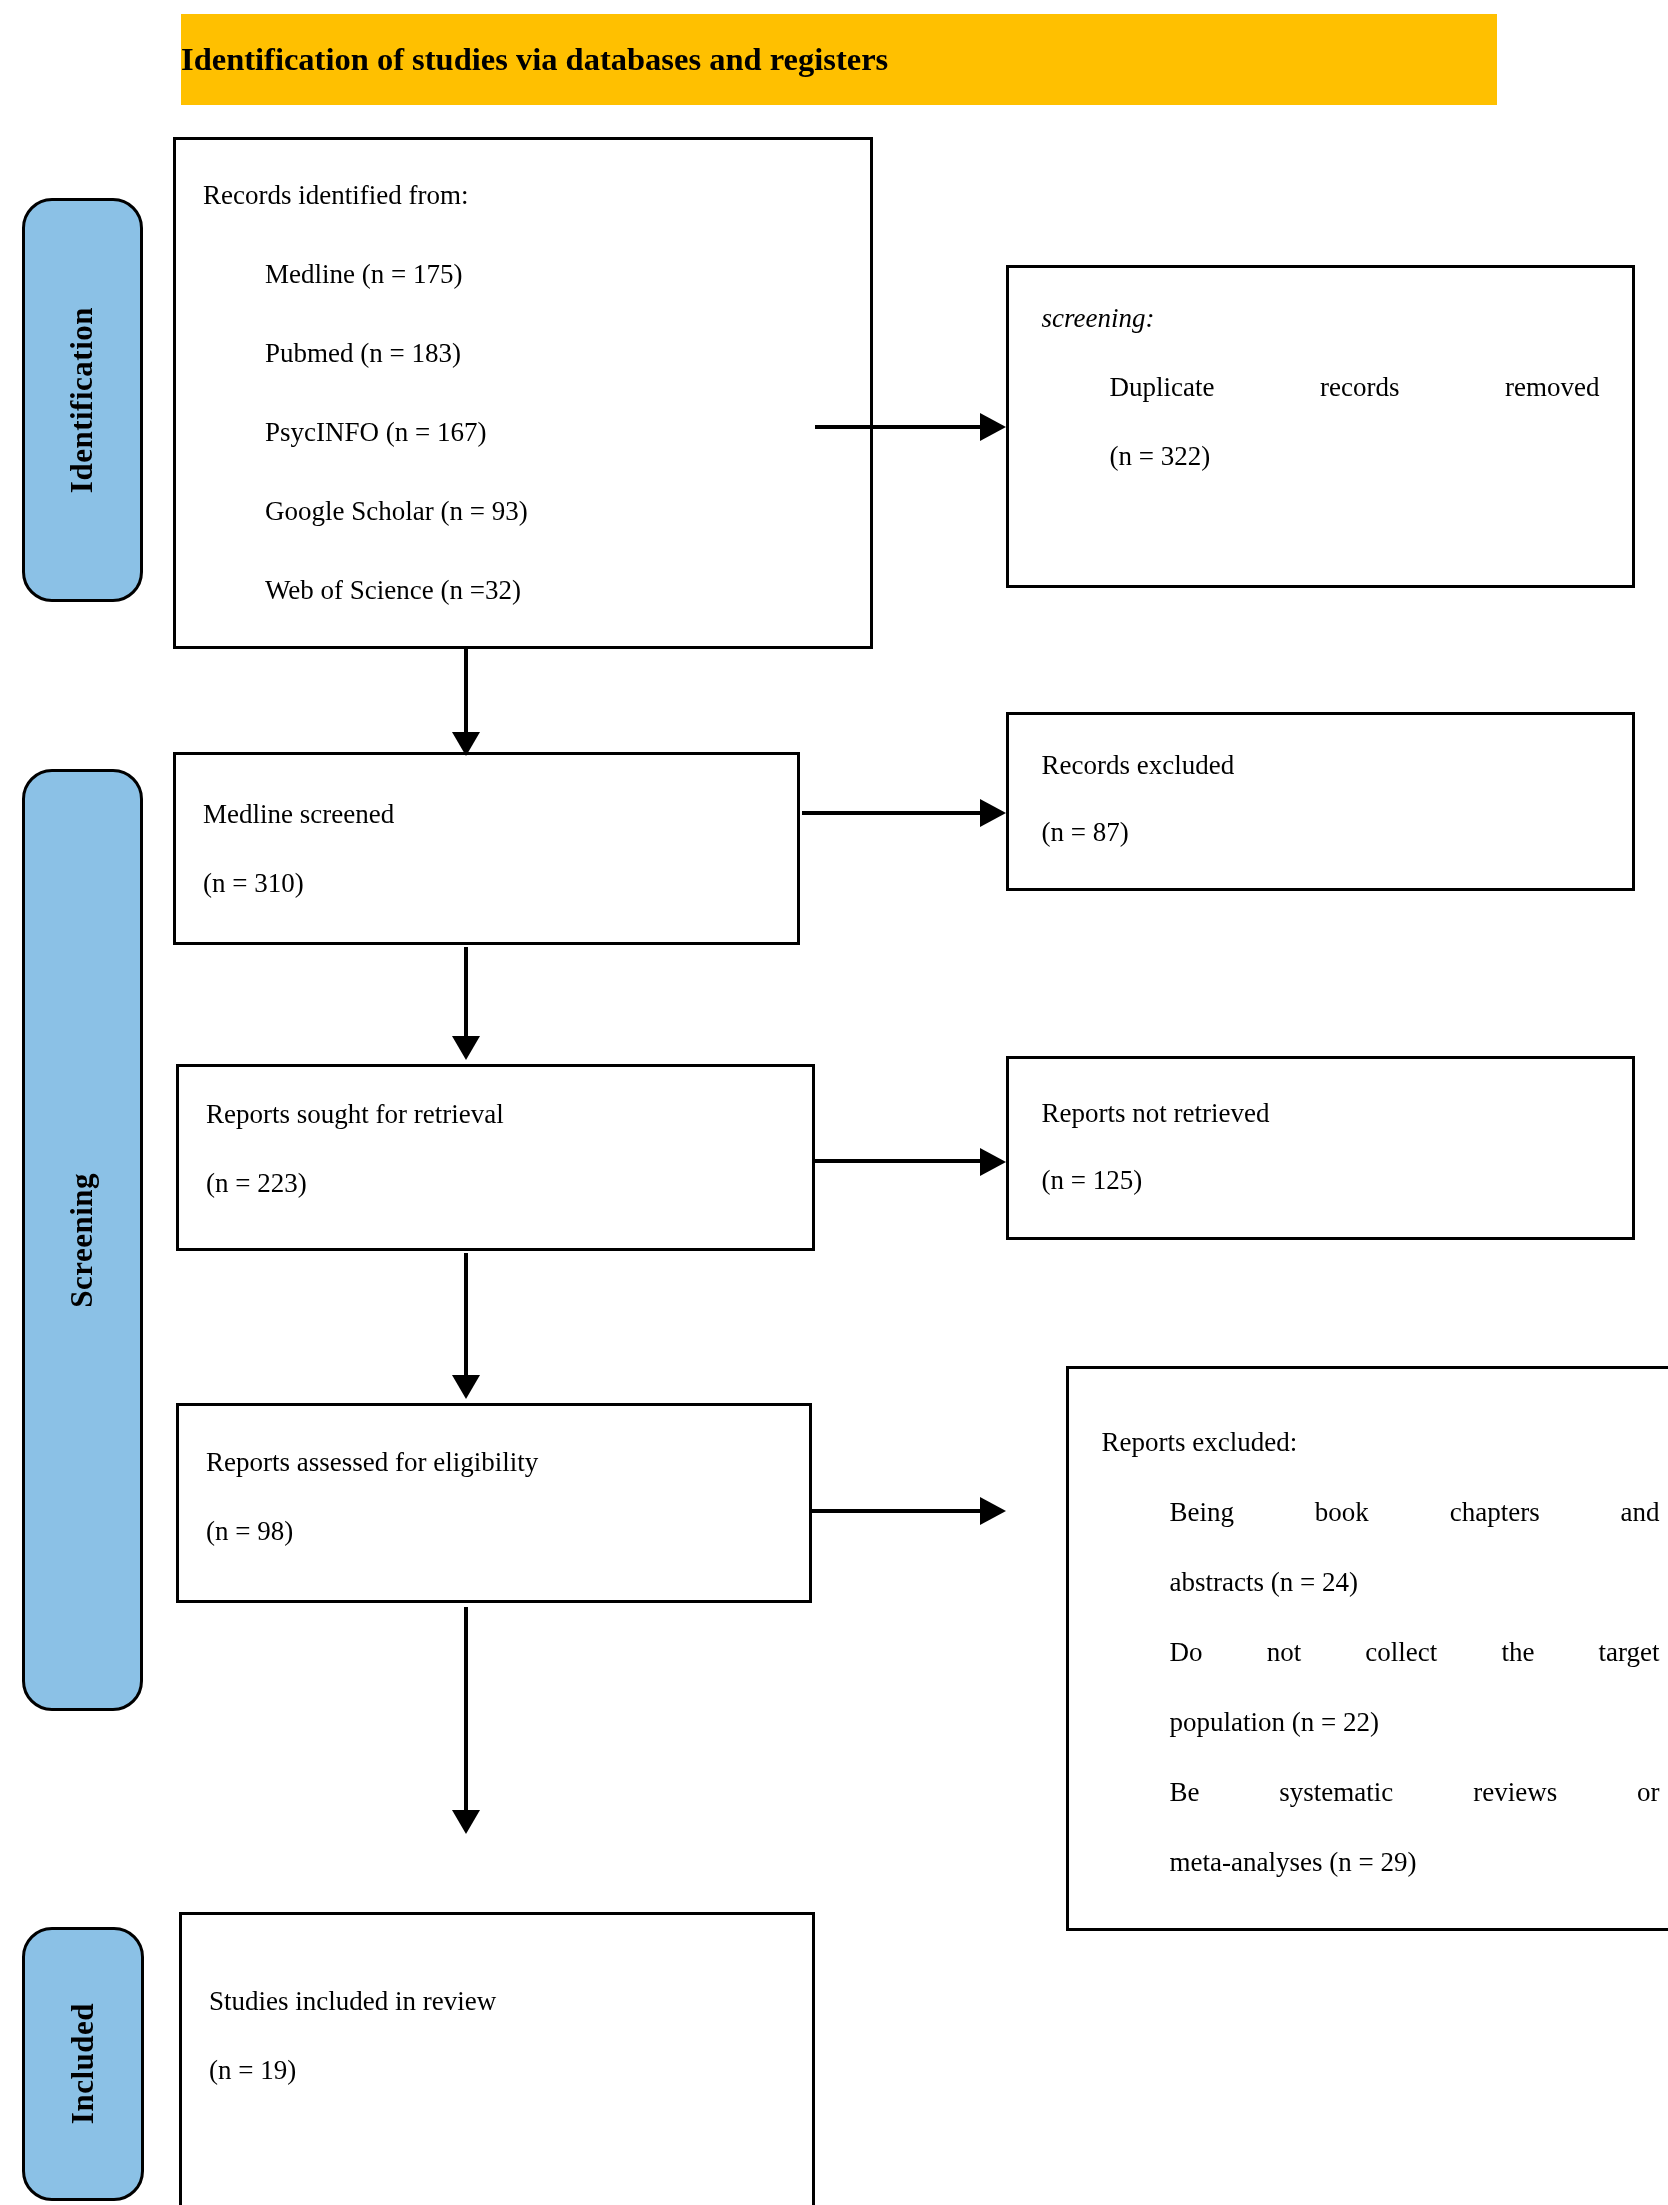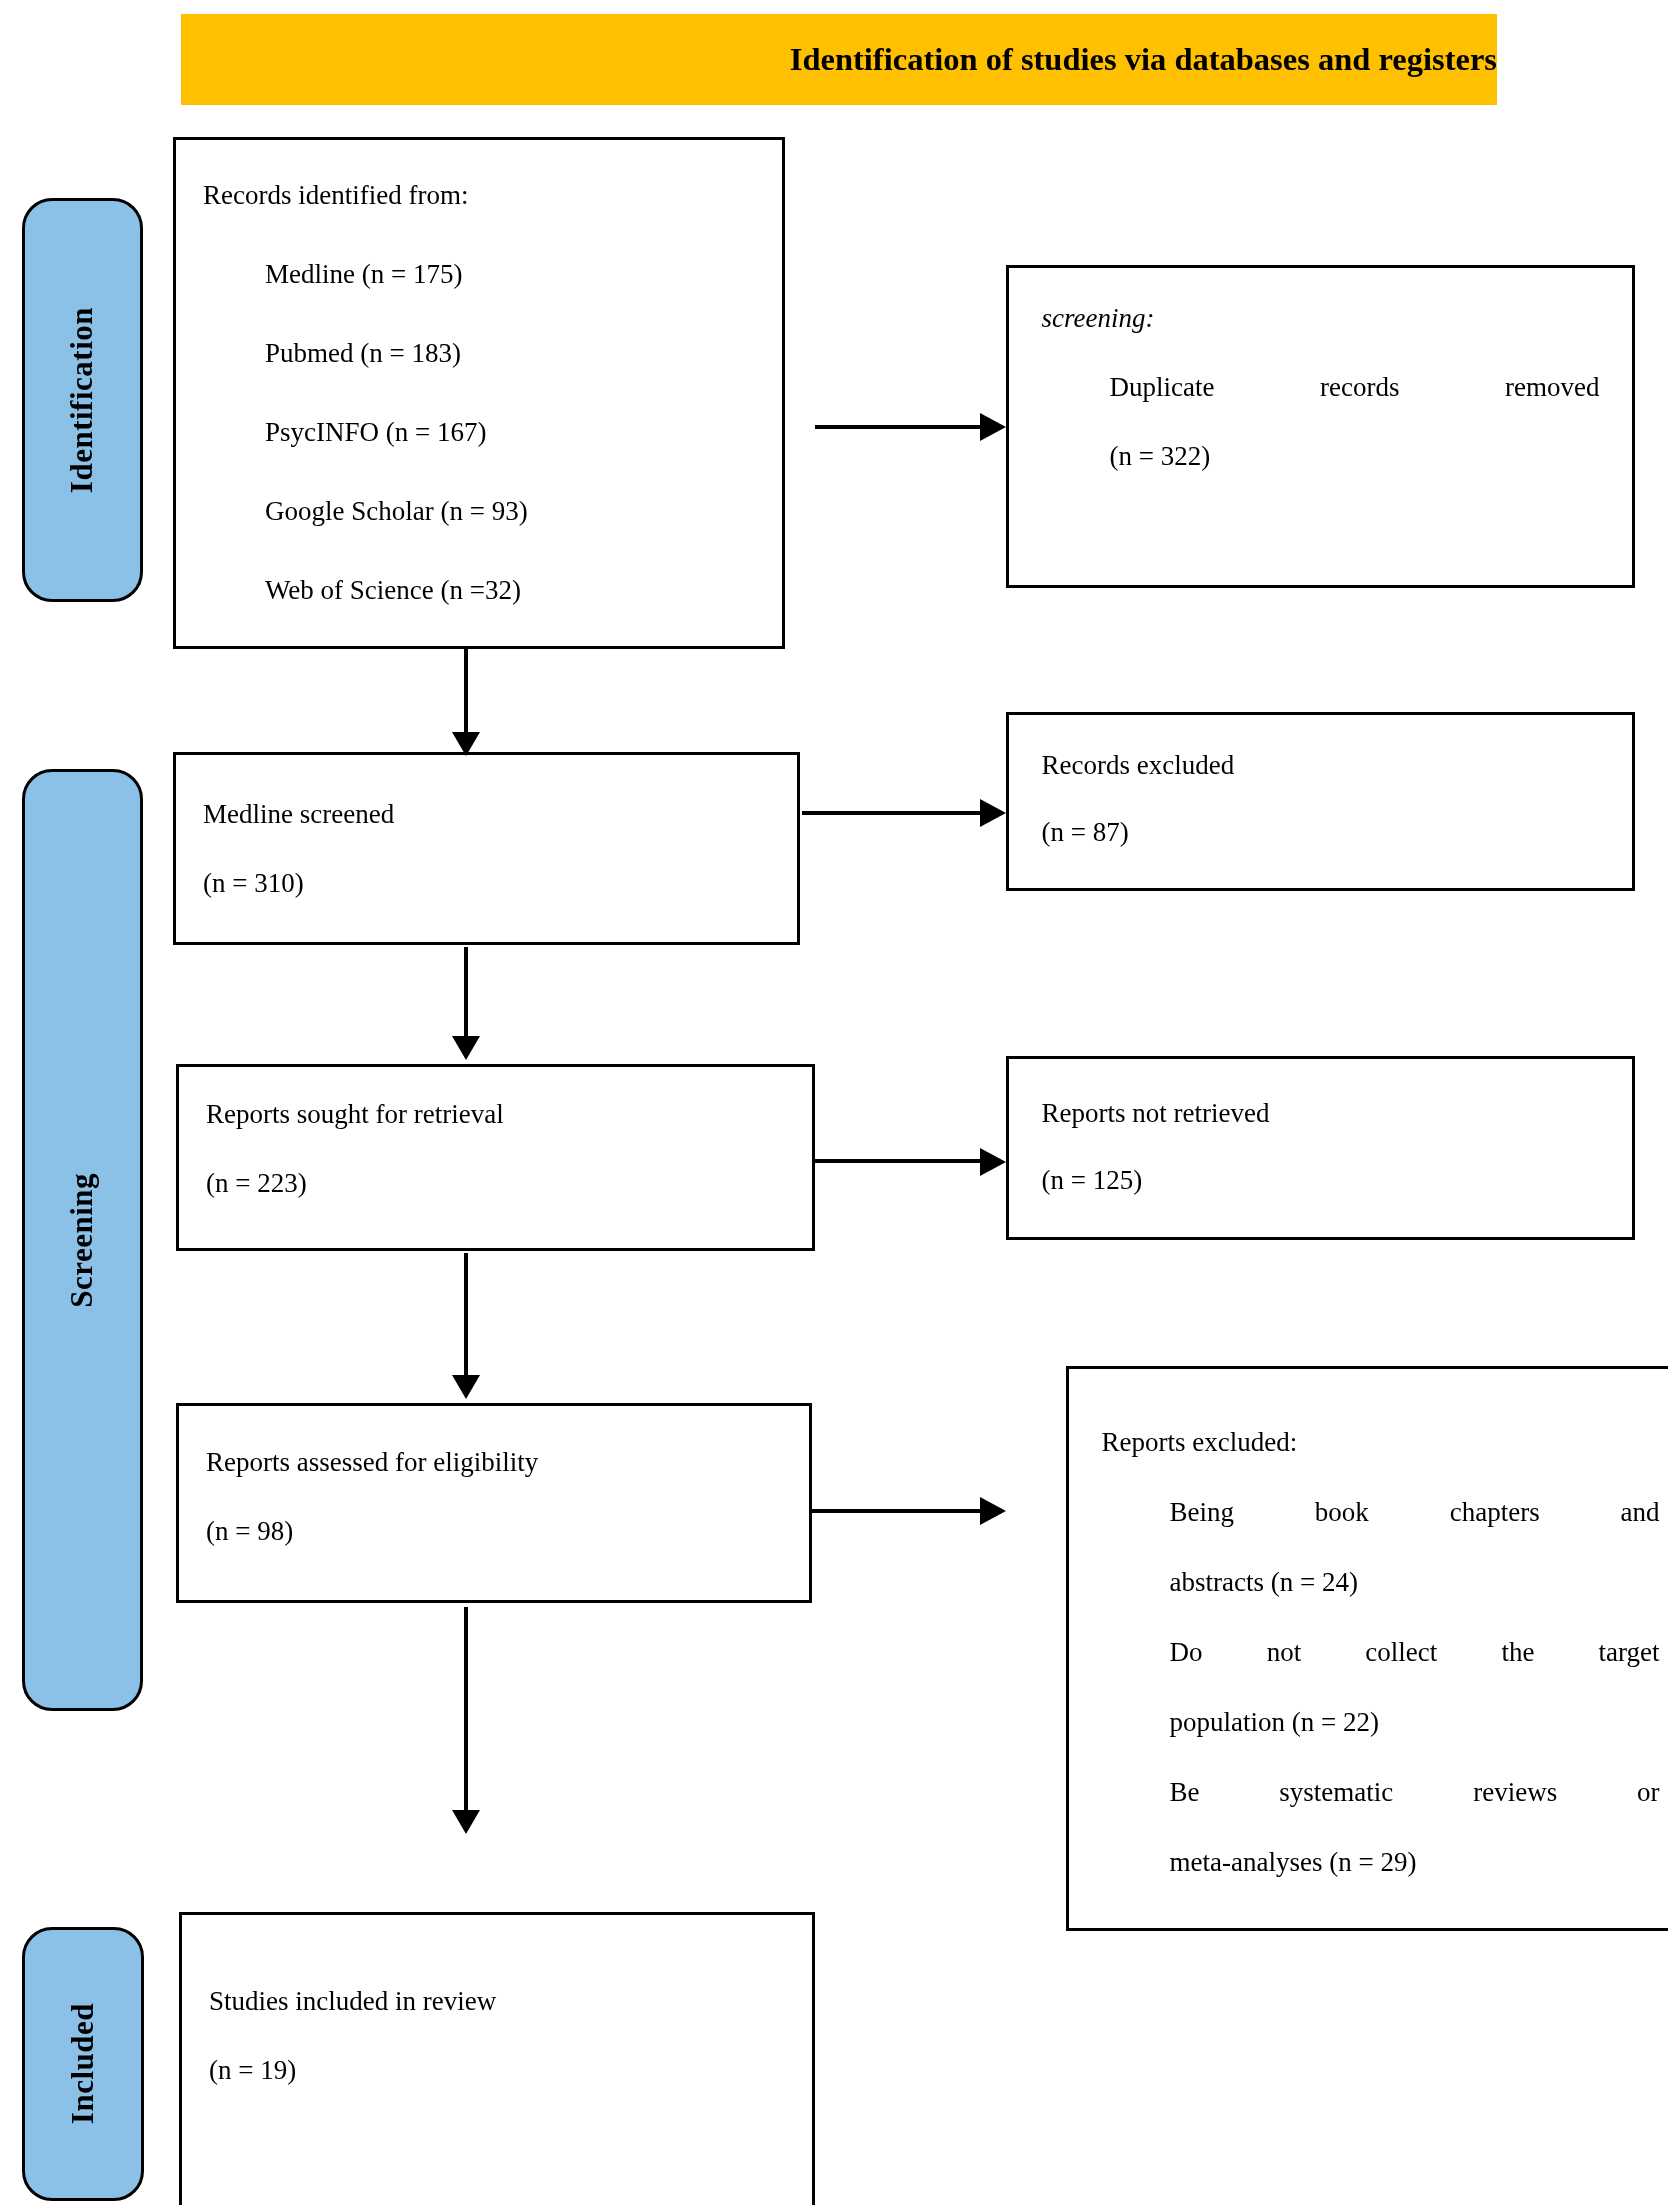--- a/index.html
+++ b/index.html
@@ -1,21 +1,21 @@
 <!DOCTYPE html>
 <html style="font-size:8.7px"><head>
 <meta charset="utf-8">
 <style>
   html,body{margin:0;padding:0;}
   body{
     width:1669px;height:2205px;position:relative;background:#ffffff;
     font-family:"Liberation Serif", serif;color:#000;
   }
   .banner{
-    position:absolute;display:flex;align-items:center;justify-content:flex-end;
+    position:absolute;display:flex;align-items:center;justify-content:flex-start;
     font-weight:bold;font-size:32.5px;text-align:center;
   }
   .vstage{
     position:absolute;display:flex;align-items:center;justify-content:center;
     border:3.2px solid #000;border-radius:30px;
   }
   .vstage .vtxt{
     writing-mode:vertical-rl;transform:rotate(180deg);
     font-weight:bold;font-size:31px;letter-spacing:0.5px;white-space:nowrap;
   }
@@ -50,21 +50,21 @@
 <div class="vstage" style="left:21.7px;top:198px;width:115px;height:398px;background:#8BC1E6;">
   <span class="vtxt">Identification</span>
 </div>
 <div class="vstage" style="left:21.7px;top:769px;width:115px;height:936px;background:#8BC1E6;">
   <span class="vtxt">Screening</span>
 </div>
 <div class="vstage" style="left:21.7px;top:1927px;width:116px;height:268px;background:#8BC1E6;">
   <span class="vtxt">Included</span>
 </div>
 
-<div class="box lh146" style="left:173px;top:137px;width:612px;height:512px;padding-top:16.2px;padding-left:27px;">
+<div class="box lh146" style="left:173px;top:137px;width:700px;height:512px;padding-top:16.2px;padding-left:27px;">
   <div class="line">Records identified from:</div>
   <div class="line ind2">Medline (n = 175)</div>
   <div class="line ind2">Pubmed (n = 183)</div>
   <div class="line ind2">PsycINFO (n = 167)</div>
   <div class="line ind2">Google Scholar (n = 93)</div>
   <div class="line ind2">Web of Science (n =32)</div>
 </div>
 
 <div class="box" style="left:1006px;top:265px;width:629px;height:323px;padding-top:16.2px;">
   <div class="line it">screening:</div>

